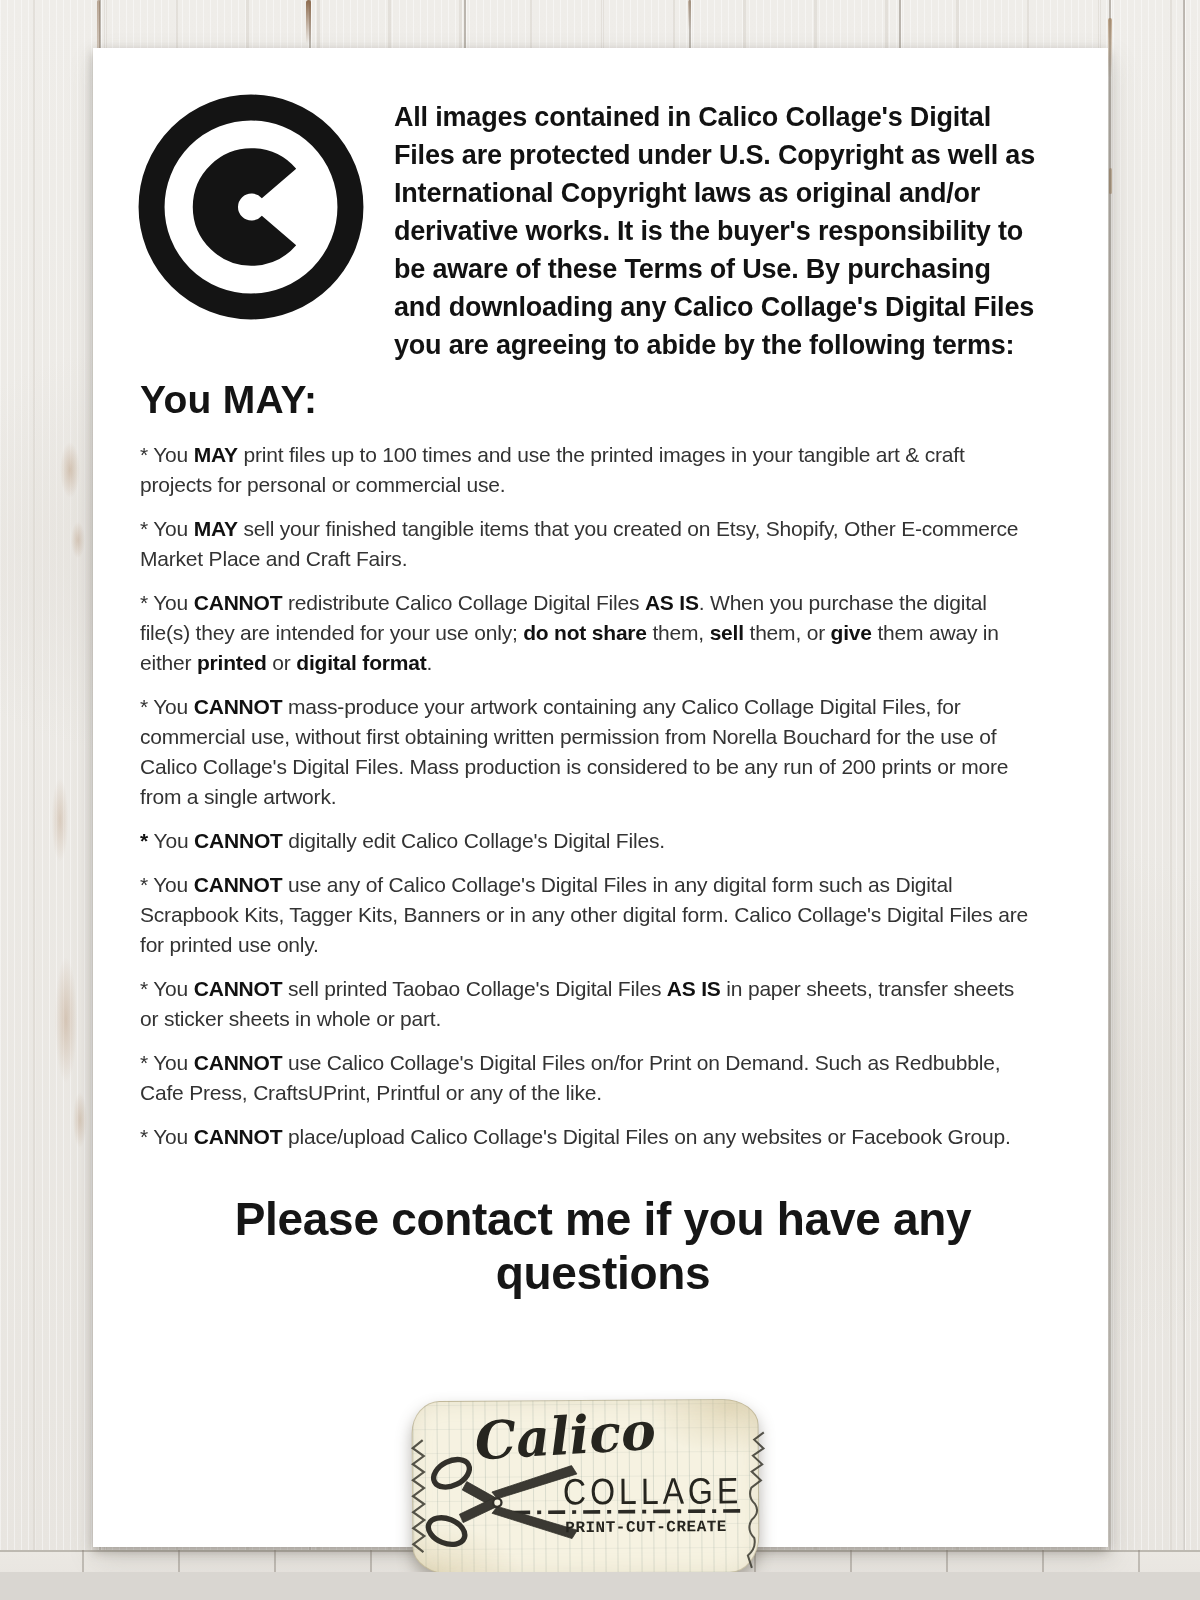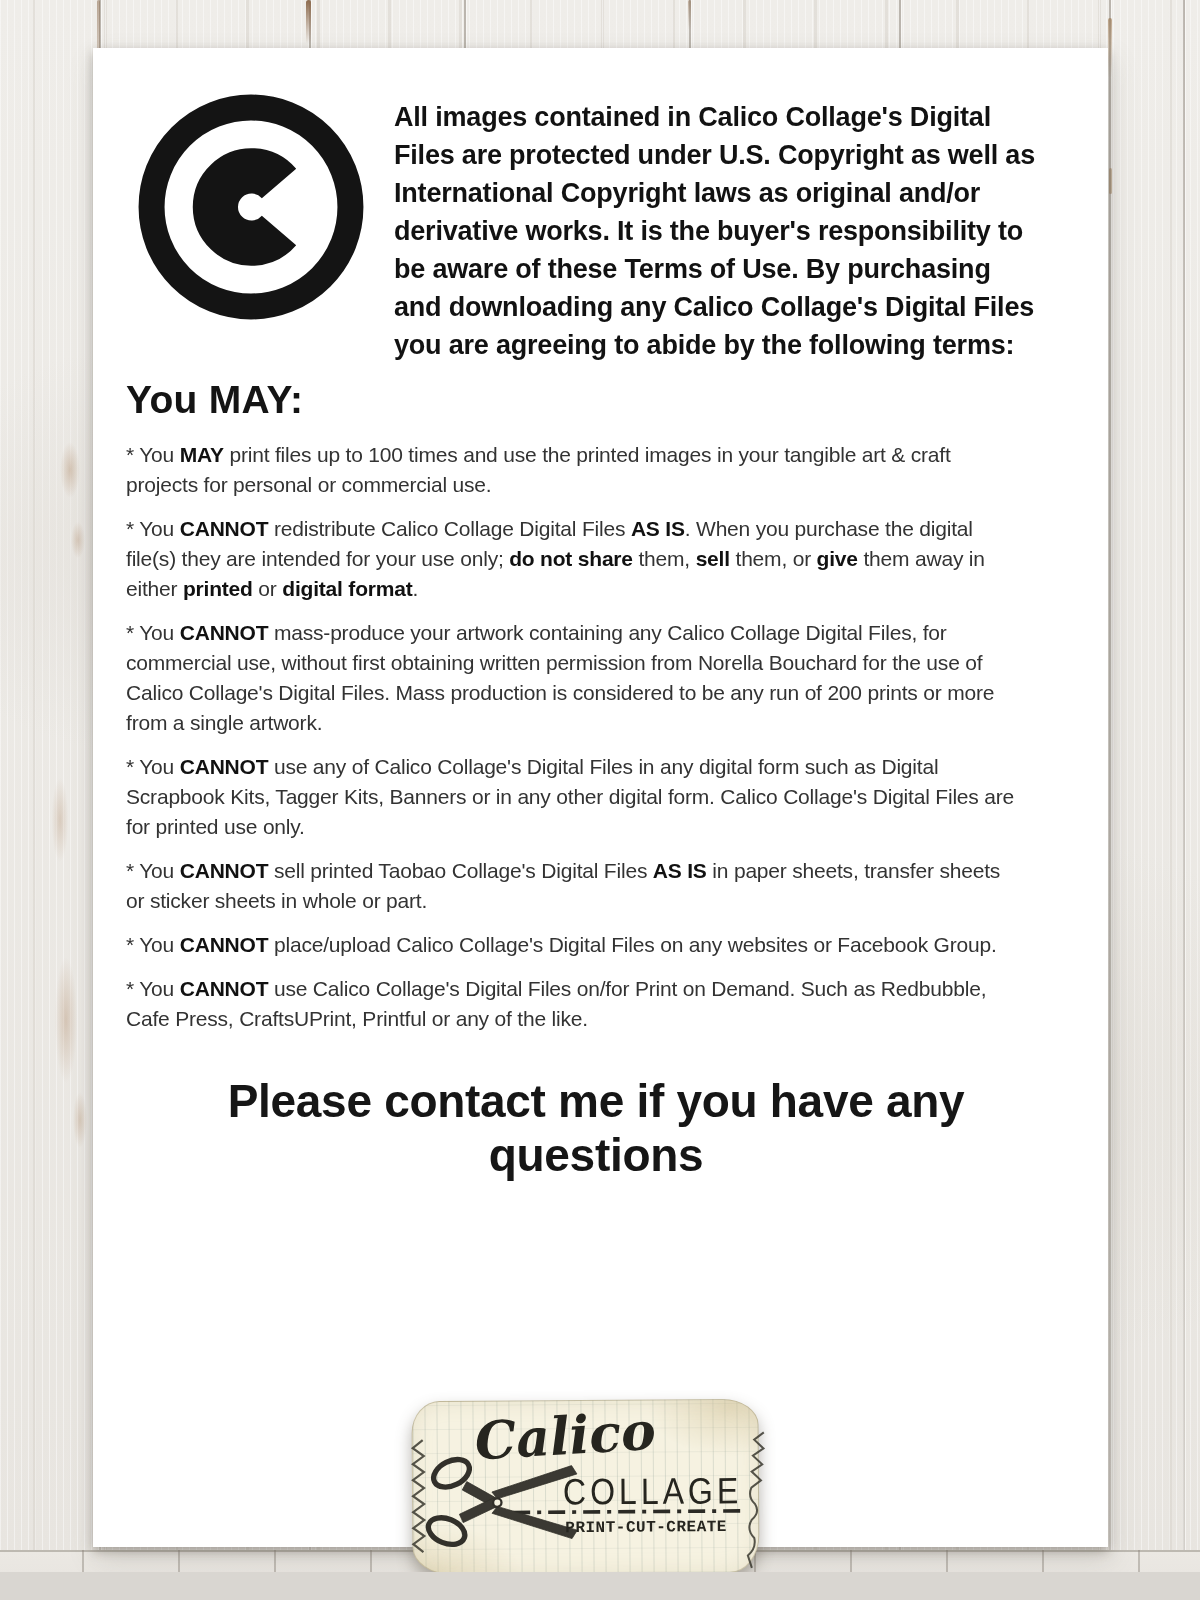--- a/index.html
+++ b/index.html
@@ -35,21 +35,21 @@
       repeating-linear-gradient(90deg, transparent 0 94px, rgba(130,122,112,.4) 94px 96px),
       linear-gradient(180deg, #ebe8e3, #e6e3de);
     background-position:-12px 0; }
 
   .paper { position:absolute; left:93px; top:48px; width:1015px; height:1499px; background:#ffffff;
     box-shadow:0 4px 10px rgba(95,88,78,.4), 3px 12px 26px rgba(95,88,78,.18); }
   .header { display:flex; align-items:flex-start; padding:46px 70px 0 45px; margin-bottom:4px; }
   .cc-icon { flex:none; display:block; }
   .intro { margin:0 0 0 30px; padding-top:4px; width:648px; font-size:27px; line-height:38px;
     font-weight:bold; color:#121212; letter-spacing:-0.2px; }
-  .content { padding:0 42px 0 33px; }
+  .content { padding:0 42px 0 47px; }
   .content h2 { font-size:39px; font-weight:bold; color:#141414; margin:14px 0 18px; letter-spacing:.3px; }
   .content p.item { width:893px; font-size:21px; line-height:30px; letter-spacing:-0.2px;
     color:#333333; margin:13px 0 14px; }
   .content p.item .b { font-weight:bold; color:#111111; }
   .contact { font-size:46px; font-weight:bold; color:#161616; text-align:center; margin:40px 0 0;
     letter-spacing:-0.3px; }
 
   .logo { position:absolute; left:412px; top:1400px; width:345px; height:172px; z-index:5;
     transform:rotate(-0.4deg);
     border-radius:28px 36px 30px 40px / 32px 26px 38px 28px;
@@ -101,27 +101,29 @@
       <svg class="cc-icon" viewBox="0 0 100 100" width="226" height="226" aria-hidden="true">
         <circle cx="50" cy="50" r="44" fill="none" stroke="#141414" stroke-width="11.5"></circle>
         <path d="M 62.4 39.6 A 16 16 0 1 0 62.4 60.4" fill="none" stroke="#141414" stroke-width="20"></path>
       </svg>
       <p class="intro">All images contained in Calico Collage's Digital Files are protected under U.S. Copyright as well as International Copyright laws as original and/or derivative works. It is the buyer's responsibility to be aware of these Terms of Use. By purchasing and downloading any Calico Collage's Digital Files you are agreeing to abide by the following terms:</p>
     </div>
 
     <div class="content">
       <h2>You MAY:</h2>
       <p class="item"><span>* You </span><span class="b">MAY</span><span> print files up to 100 times and use the printed images in your tangible art &amp; craft projects for personal or commercial use.</span></p>
+      <p class="item"><span>* You </span><span class="b">MAY</span><span> sell your finished tangible items that you created on Etsy, Shopify, Other E-commerce Market Place and Craft Fairs.</span></p>
 
       <p class="item"><span>* You </span><span class="b">CANNOT</span><span> redistribute Calico Collage Digital Files </span><span class="b">AS IS</span><span>. When you purchase the digital file(s) they are intended for your use only; </span><span class="b">do not share</span><span> them, </span><span class="b">sell</span><span> them, or </span><span class="b">give</span><span> them away in either </span><span class="b">printed</span><span> or </span><span class="b">digital format</span><span>.</span></p>
       <p class="item"><span>* You </span><span class="b">CANNOT</span><span> mass-produce your artwork containing any Calico Collage Digital Files, for commercial use, without first obtaining written permission from Norella Bouchard for the use of Calico Collage's Digital Files. Mass production is considered to be any run of 200 prints or more from a single artwork.</span></p>
+      <p class="item"><span class="b">* </span><span>You </span><span class="b">CANNOT</span><span> digitally edit Calico Collage's Digital Files.</span></p>
       <p class="item"><span>* You </span><span class="b">CANNOT</span><span> use any of Calico Collage's Digital Files in any digital form such as Digital Scrapbook Kits, Tagger Kits, Banners or in any other digital form. Calico Collage's Digital Files are for printed use only.</span></p>
       <p class="item"><span>* You </span><span class="b">CANNOT</span><span> sell printed Taobao Collage's Digital Files </span><span class="b">AS IS</span><span> in paper sheets, transfer sheets or sticker sheets in whole or part.</span></p>
+      <p class="item"><span>* You </span><span class="b">CANNOT</span><span> use Calico Collage's Digital Files on/for Print on Demand. Such as Redbubble, Cafe Press, CraftsUPrint, Printful or any of the like.</span></p>
       <p class="item"><span>* You </span><span class="b">CANNOT</span><span> place/upload Calico Collage's Digital Files on any websites or Facebook Group.</span></p>
-      <p class="item"><span>* You </span><span class="b">CANNOT</span><span> use Calico Collage's Digital Files on/for Print on Demand. Such as Redbubble, Cafe Press, CraftsUPrint, Printful or any of the like.</span></p>
 
       <h1 class="contact">Please contact me if you have any questions</h1>
     </div>
   </div>
 
   <div class="logo">
     <svg class="stitch-left" width="17" height="118" viewBox="0 0 17 118" aria-hidden="true">
       <path d="M13 2 L3 10 L14 18 L3 26 L14 34 L3 42 L14 50 L3 58 L14 66 L3 74 L14 82 L3 90 L14 98 L3 106 L13 114" fill="none" stroke="#3a382f" stroke-width="2.2" opacity=".85"></path>
     </svg>
     <svg class="stitch-right" width="17" height="150" viewBox="0 0 17 150" aria-hidden="true">

